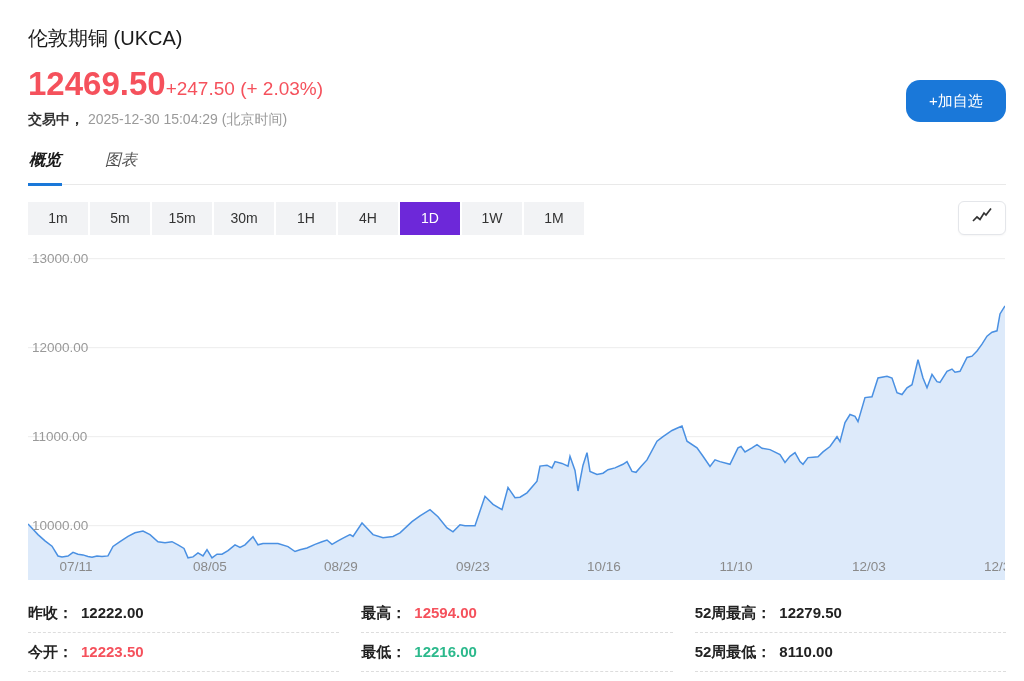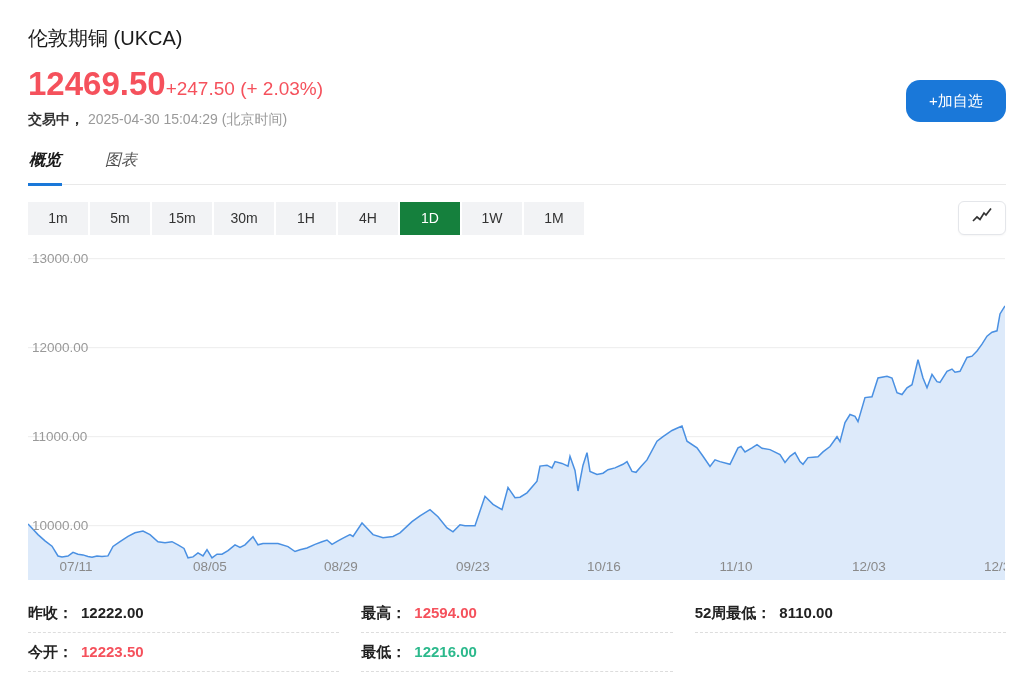--- a/index.html
+++ b/index.html
@@ -22,21 +22,21 @@
   
   .tabs { margin-top:21px; display:flex; gap:42px; border-bottom:1px solid #e9e9e9;font-style:italic; }
   .tab { font-size:16px; color:#555; padding:0 1px 12px 1px; cursor:pointer; }
   .tab.active { color:#1a1a1a; font-weight:700; border-bottom:3px solid #1a78d9; margin-bottom:-2px; }
 
   
   .toolbar { margin-top:16px; display:flex; align-items:center;gap:32px; }
   .tf-bar { display:flex; gap:2px; background:#fff; }
   .tf-btn { width:60px; height:33px; line-height:33px; text-align:center;
     background:#f2f3f5; color:#333; font-size:14px; cursor:pointer; }
-  .tf-btn.active { background:#15803d; color:#fff; }
+  .tf-btn.active { background:#6d28d9; color:#fff; }
   .toolbar .spacer { flex:1; }
   .chart-style-btn { width:48px; height:34px; background:#fff; border:1px solid #e4e6ea;
     border-radius:6px; box-shadow:0 1px 2px rgba(0,0,0,0.04); display:flex;
     align-items:center; justify-content:center; cursor:pointer; }
 
   
   .chart { margin-top:12px; width:977px; height:333px; position:relative; }
   .chart svg { display:block; width:977px; height:333px; }
 
   
@@ -58,21 +58,21 @@
 
   <button class="add-btn">+加自选</button>
 
   <div class="price-row">
     <span class="price">12469.50</span>
     <span class="change">+247.50 (+ 2.03%)</span>
   </div>
 
   <div class="status-row">
     <span class="status">交易中，</span>
-    <span class="quote-time">2025-04-30 15:04:29 (北京时间)</span>
+    <span class="quote-time">2025-12-30 15:04:29 (北京时间)</span>
   </div>
 
   <div class="tabs">
     <div class="tab active">概览</div>
     <div class="tab">图表</div>
   </div>
 
   <div class="toolbar">
     <div class="tf-bar">
         <div class="tf-btn">1m</div>
@@ -134,19 +134,23 @@
           <span class="stat-label">最高：</span>
           <span class="stat-value red">12594.00</span>
         </div>
         <div class="stat-row">
           <span class="stat-label">最低：</span>
           <span class="stat-value green">12216.00</span>
         </div>
       </div>
       <div>
         <div class="stat-row">
+          <span class="stat-label">52周最高：</span>
+          <span class="stat-value dark">12279.50</span>
+        </div>
+        <div class="stat-row">
           <span class="stat-label">52周最低：</span>
           <span class="stat-value dark">8110.00</span>
         </div>
       </div>
     </div>
 
 </div>
 
 </body></html>

